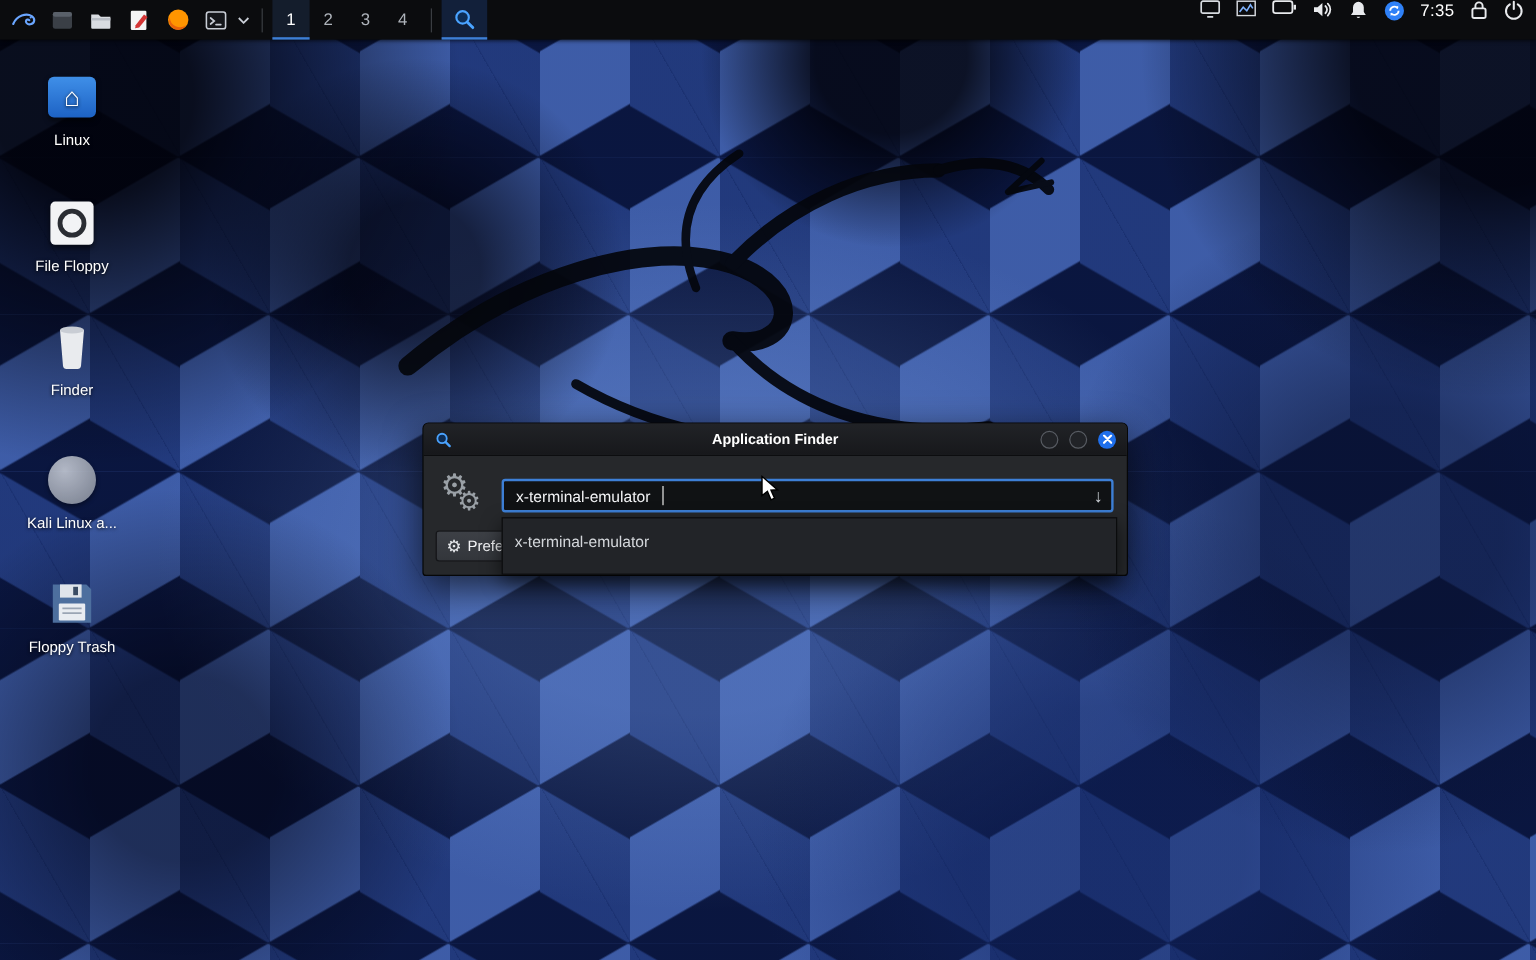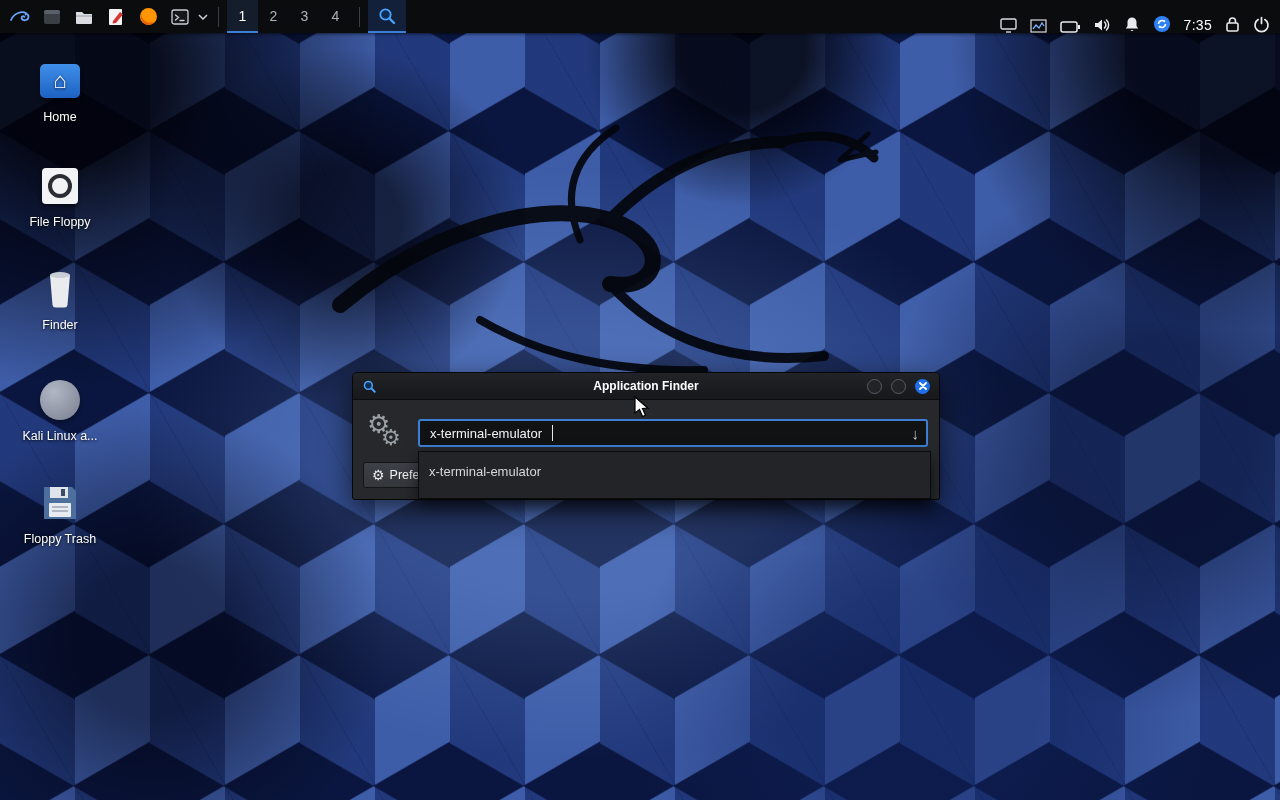--- a/index.html
+++ b/index.html
@@ -38,21 +38,21 @@
   }
   .dragon{position:absolute;left:280px;top:70px;pointer-events:none;}
 
   
   .panel{
     position:absolute;top:0;left:0;right:0;height:33px;
     background:#0b0c0e;display:flex;align-items:center;z-index:60;
     box-shadow:0 1px 3px rgba(0,0,0,.6);
   }
   .panel-left{display:flex;align-items:center;height:100%;padding-left:4px;}
-  .panel-right{margin-left:auto;display:flex;align-items:flex-end;gap:13px;height:100%;padding-right:10px;}
+  .panel-right{margin-left:auto;display:flex;align-items:flex-start;gap:13px;height:100%;padding-right:10px;}
   .launcher{width:32px;height:33px;display:flex;align-items:center;justify-content:center;cursor:default;}
   .panel-sep{width:1px;height:20px;background:#3a3d42;margin:0 8px;}
   .ws{
     width:31px;height:33px;box-sizing:border-box;display:flex;align-items:center;justify-content:center;
     color:#aeb3ba;font-size:14px;border-bottom:2px solid transparent;
   }
   .ws.active{color:#fff;border-bottom-color:#3d7fd6;background:#141d2c;}
   .taskbtn{
     width:38px;height:33px;box-sizing:border-box;display:flex;align-items:center;justify-content:center;
     border-bottom:2px solid #3d7fd6;background:#12203a;
@@ -68,21 +68,21 @@
   }
   .dicon .glyph{height:46px;display:flex;align-items:center;justify-content:center;margin-bottom:6px;}
   .home-glyph{width:40px;height:34px;background:linear-gradient(#3f8fe8,#1d62c4);border-radius:5px;
     display:flex;align-items:center;justify-content:center;color:#fff;font-size:22px;box-shadow:0 2px 4px rgba(0,0,0,.5);}
   .fs-glyph{width:36px;height:36px;background:#f2f3f5;border-radius:4px;display:flex;align-items:center;justify-content:center;box-shadow:0 2px 4px rgba(0,0,0,.5);}
   .fs-glyph .disc{width:16px;height:16px;border:4px solid #2a2d33;border-radius:50%;}
   .kali-glyph{width:40px;height:40px;border-radius:50%;background:radial-gradient(circle at 35% 30%,#cfd4dd,#8b919c);opacity:.85;box-shadow:0 2px 4px rgba(0,0,0,.5);}
 
   
   .finder{
-    position:absolute;left:352px;top:372px;width:588px;height:128px;
+    position:absolute;left:352px;top:352px;width:588px;height:128px;
     background:#26282b;border:1px solid #060708;border-radius:5px 5px 3px 3px;
     box-shadow:0 10px 30px rgba(0,0,0,.65);z-index:40;box-sizing:border-box;
   }
   .titlebar{
     height:26px;background:linear-gradient(#212327,#17181b);
     border-radius:4px 4px 0 0;display:flex;align-items:center;position:relative;
     border-bottom:1px solid #0c0d0f;
   }
   .titlebar-icon{margin-left:9px;display:flex;}
   .title-text{
@@ -256,21 +256,21 @@
           <path d="M8.5 1.5 v6" stroke="#e8eaed" stroke-width="1.7" stroke-linecap="round"></path>
         </svg>
     </div>
   </div>
 </div>
 
 <div class="dicon" style="top:58px">
   <div class="glyph">
       <div class="home-glyph">⌂</div>
     </div>
-  <div>Home</div>
+  <div>Linux</div>
 </div>
 <div class="dicon" style="top:163px">
   <div class="glyph">
       <div class="fs-glyph">
         <div class="disc"></div>
       </div>
     </div>
   <div>File Floppy</div>
 </div>
 <div class="dicon" style="top:266px">

